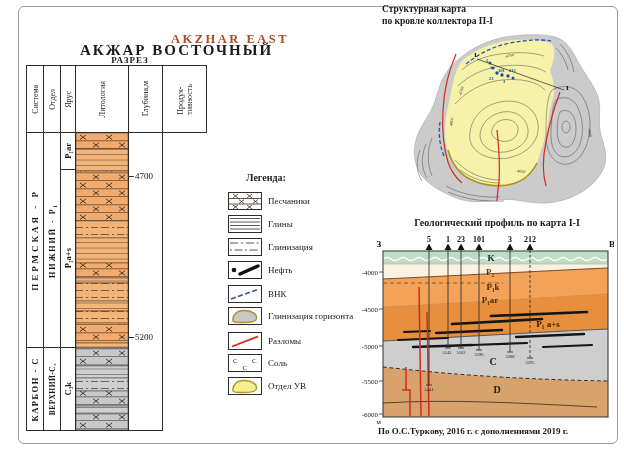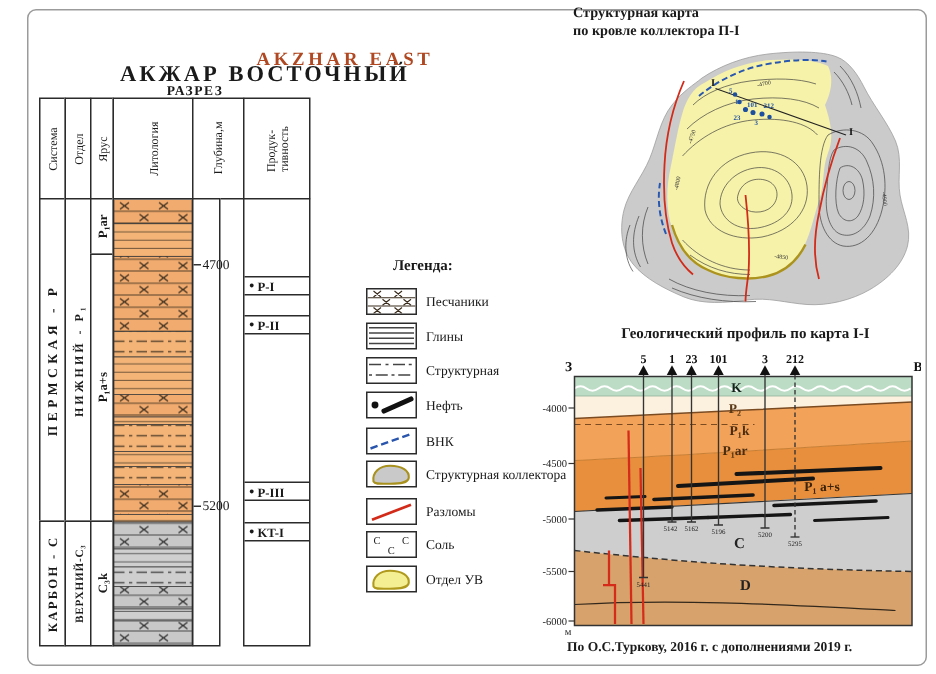--- a/index.html
+++ b/index.html
@@ -19,21 +19,21 @@
   .sys{font-weight:bold;font-size:9px;letter-spacing:3px;}
   .sys2{font-weight:bold;font-size:8.5px;letter-spacing:1.5px;}
   .otd{font-weight:bold;font-size:8px;letter-spacing:2px;}
   .otd2{font-weight:bold;font-size:7.5px;letter-spacing:0.5px;}
   .yar{font-weight:bold;font-size:8.5px;}
   .depthnum{position:absolute;font-size:9px;}
   .tickline{position:absolute;width:5px;height:1px;background:#333;}
   .mark{position:absolute;left:0;width:100%;box-sizing:border-box;border-top:1px solid #2b2b2b;border-bottom:1px solid #2b2b2b;
         height:13px;font-weight:bold;font-size:8.5px;display:flex;align-items:center;padding-left:3px;}
   .mark .dot{font-size:6px;margin-right:2px;}
-  .legend{left:228px;top:172px;width:152px;height:232px;margin-left:16px;}
+  .legend{left:228px;top:172px;width:152px;height:232px;}
   .legend-title{position:absolute;left:18px;top:0;font-weight:bold;font-size:10px;}
   .litem{position:absolute;left:0;width:152px;}
   .lbox{position:absolute;left:0;top:0;width:34px;height:18px;border:1px solid #2b2b2b;box-sizing:border-box;background:#fff;}
   .llabel{position:absolute;left:40px;top:0;width:108px;font-size:9px;line-height:10px;min-height:18px;display:flex;align-items:center;}
   .map-title{left:382px;top:3px;width:150px;font-weight:bold;font-size:9.5px;line-height:12px;}
   .prof-title{left:383px;top:217px;width:228px;text-align:center;font-weight:bold;font-size:10px;}
   .attribution{left:378px;top:426px;width:236px;font-weight:bold;font-size:9px;}
   svg text{font-family:"Liberation Serif","DejaVu Serif","DejaVu Sans",serif;}
 </style>
 </head>
@@ -141,45 +141,27 @@
         <rect x="0" y="215" width="52" height="18" fill="url(#sandG)"></rect>
         <rect x="0" y="233" width="52" height="12" fill="url(#clayG)"></rect>
         <rect x="0" y="245" width="52" height="13" fill="url(#siltG)"></rect>
         <rect x="0" y="258" width="52" height="15" fill="url(#sandG)"></rect>
         <rect x="0" y="273" width="52" height="8" fill="url(#clayG)"></rect>
         <rect x="0" y="281" width="52" height="16" fill="url(#sandG)"></rect>
       </g>
     </svg>
   </div>
 
-  <div class="cell" style="left:102px;top:67px;width:19px;height:299px">
+  <div class="cell" style="left:102px;top:67px;width:35px;height:299px">
     <div class="tickline" style="left:0;top:43px"></div>
     <div class="depthnum" style="left:6px;top:38px">4700</div>
     <div class="tickline" style="left:0;top:204px"></div>
     <div class="depthnum" style="left:6px;top:199px">5200</div>
   </div>
 
-  <div class="cell" style="left:136px;top:67px;width:45px;height:299px">
-    <div class="mark" style="top:51px">
-        <span class="dot">●</span>
-        <span>P-I</span>
-      </div>
-    <div class="mark" style="top:77px">
-        <span class="dot">●</span>
-        <span>P-II</span>
-      </div>
-    <div class="mark" style="top:188px">
-        <span class="dot">●</span>
-        <span>P-III</span>
-      </div>
-    <div class="mark" style="top:215px">
-        <span class="dot">●</span>
-        <span>KT-I</span>
-      </div>
-  </div>
 </div>
 
 <div class="abs legend">
   <div class="legend-title">Легенда:</div>
 
   <div class="litem" style="top:20px">
     <div class="lbox">
       <svg width="32" height="16" viewBox="0 0 32 16">
           <g stroke="#3a2c1c" stroke-width="0.8" fill="none">
         <line x1="0" y1="5.5" x2="32" y2="5.5"></line>
@@ -206,21 +188,21 @@
   </div>
 
   <div class="litem" style="top:66px">
     <div class="lbox">
       <svg width="32" height="16" viewBox="0 0 32 16">
           <g stroke="#444" stroke-width="0.9" fill="none">
         <path d="M1,4 h8 M12,4 h2 M17,4 h8 M27.5,4 h2 M1,11 h2 M5.5,11 h8 M16,11 h2 M20.5,11 h8"></path>
       </g>
         </svg>
     </div>
-    <div class="llabel">Структурная</div>
+    <div class="llabel">Глинизация</div>
   </div>
 
   <div class="litem" style="top:89px">
     <div class="lbox">
       <svg width="32" height="16" viewBox="0 0 32 16">
         <circle cx="5" cy="8" r="2.3" fill="#111"></circle>
         <line x1="11" y1="12" x2="29" y2="4" stroke="#111" stroke-width="3.4" stroke-linecap="round"></line>
       </svg>
     </div>
     <div class="llabel">Нефть</div>
@@ -234,21 +216,21 @@
     </div>
     <div class="llabel">ВНК</div>
   </div>
 
   <div class="litem" style="top:135px">
     <div class="lbox">
       <svg width="32" height="16" viewBox="0 0 32 16">
         <path d="M4,13 C3,7 8,2.5 15,2.5 C23,2.5 28,6 27.5,10.5 C27,14 22,14.5 15,14.5 C9,14.5 5,15 4,13 Z" fill="#c9c9c9" stroke="#a8911c" stroke-width="1.4"></path>
       </svg>
     </div>
-    <div class="llabel">Структурная коллектора</div>
+    <div class="llabel">Глинизация горизонта</div>
   </div>
 
   <div class="litem" style="top:160px">
     <div class="lbox">
       <svg width="32" height="16" viewBox="0 0 32 16">
         <line x1="3" y1="13.5" x2="29" y2="3.5" stroke="#d22b1a" stroke-width="1.8"></line>
       </svg>
     </div>
     <div class="llabel">Разломы</div>
   </div>

